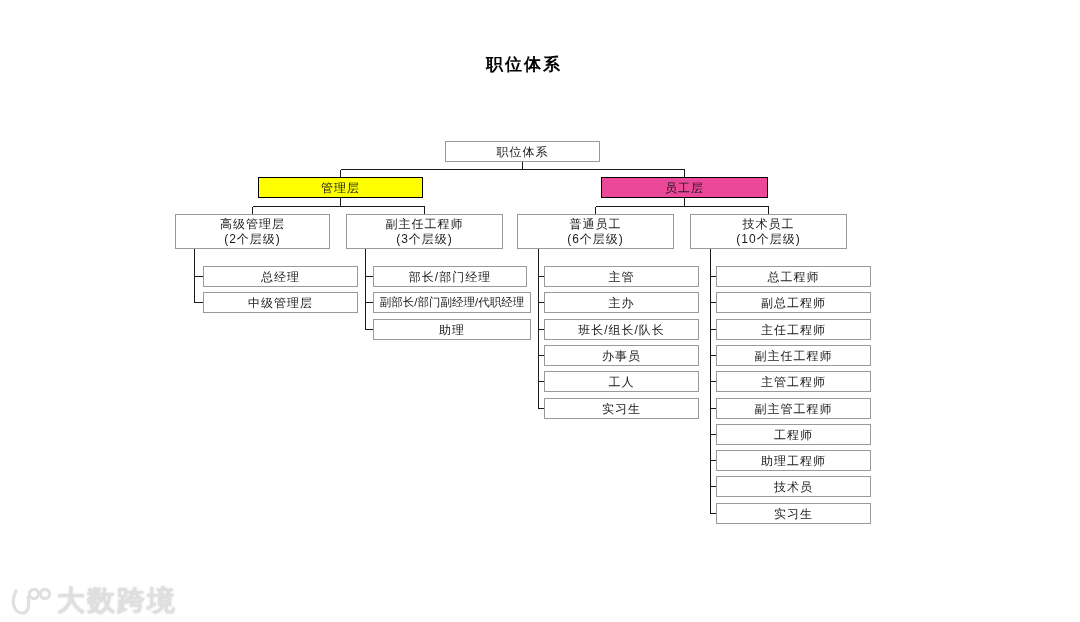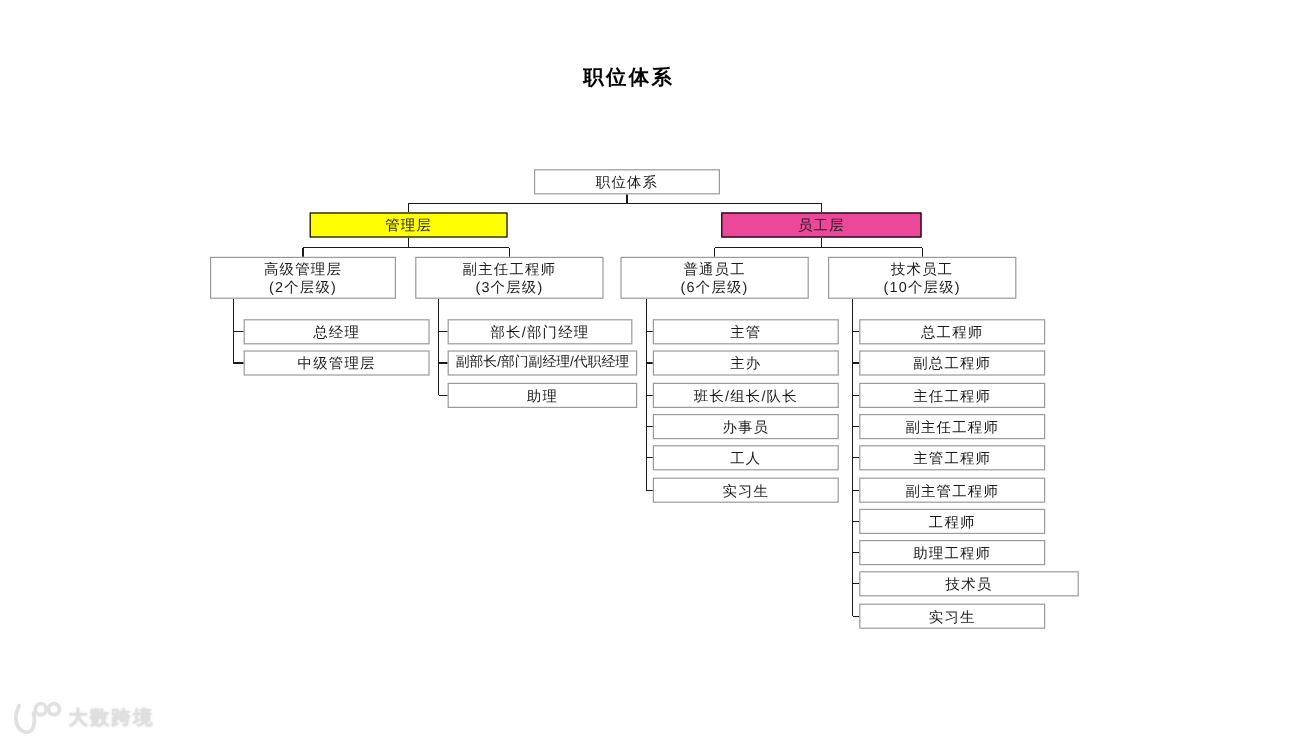--- a/index.html
+++ b/index.html
@@ -19,21 +19,21 @@
   }
   .leaf{height:21px;}
   .root{height:21px;}
   .header{height:21px;border-color:#000;}
   .group{height:35px;flex-direction:column;line-height:15px;}
   .tight{letter-spacing:0;font-size:11.5px;}
   .watermark{
     position:absolute;left:8px;top:582px;display:flex;align-items:center;gap:5px;
     z-index:3;color:#dfdfdf;text-shadow:0 0 2px rgba(170,170,170,.55);
   }
-  .watermark .wm-text{font-size:16px;font-weight:bold;letter-spacing:2px;}
+  .watermark .wm-text{font-size:28px;font-weight:bold;letter-spacing:2px;}
 </style>
 </head>
 <body>
 
 <div class="page">
 
   <div class="doc-title">职位体系</div>
 
   <svg class="connectors" width="1080" height="622">
     <path fill="none" stroke="#1a1a1a" stroke-width="1" shape-rendering="crispEdges" d="
@@ -83,21 +83,21 @@
   <div class="node leaf" style="left:544px;top:398px;width:155px">实习生</div>
 
   <div class="node leaf" style="left:716px;top:266px;width:155px">总工程师</div>
   <div class="node leaf" style="left:716px;top:292px;width:155px">副总工程师</div>
   <div class="node leaf" style="left:716px;top:319px;width:155px">主任工程师</div>
   <div class="node leaf" style="left:716px;top:345px;width:155px">副主任工程师</div>
   <div class="node leaf" style="left:716px;top:371px;width:155px">主管工程师</div>
   <div class="node leaf" style="left:716px;top:398px;width:155px">副主管工程师</div>
   <div class="node leaf" style="left:716px;top:424px;width:155px">工程师</div>
   <div class="node leaf" style="left:716px;top:450px;width:155px">助理工程师</div>
-  <div class="node leaf" style="left:716px;top:476px;width:183px">技术员</div>
+  <div class="node leaf" style="left:716px;top:476px;width:155px">技术员</div>
   <div class="node leaf" style="left:716px;top:503px;width:155px">实习生</div>
 
   <div class="watermark">
     <svg width="44" height="32" viewBox="0 0 44 32">
       <g fill="none" stroke="#e0e0e0" stroke-width="3.2" stroke-linecap="round">
         <path d="M8 6 C 3 16, 5 26, 13 28 C 19 29, 22 23, 20 12"></path>
         <circle cx="26" cy="9" r="4.6"></circle>
         <circle cx="37" cy="9" r="4.6"></circle>
       </g>
     </svg>

